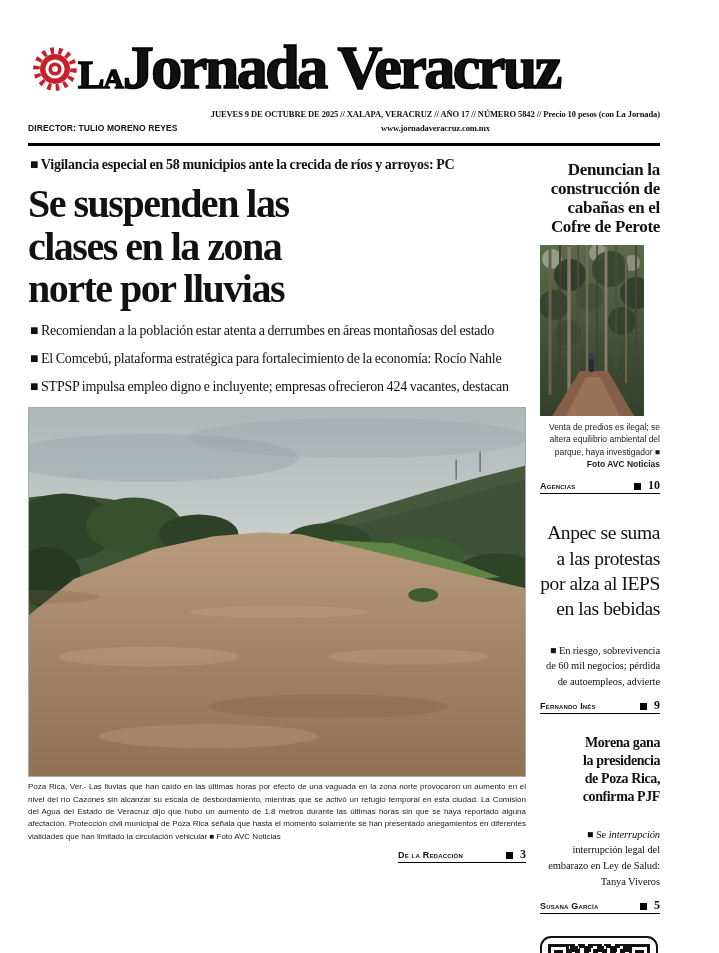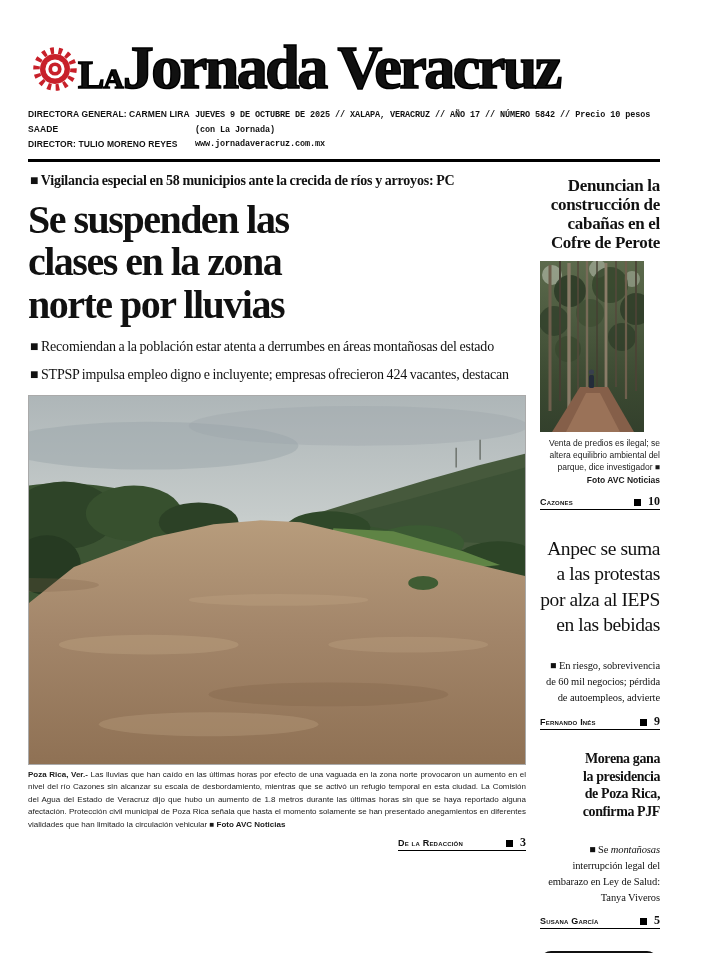--- a/index.html
+++ b/index.html
@@ -11,42 +11,42 @@
   .masthead { padding-top:36px; }
   .brand-row { display:flex; align-items:center; padding-left:4px; }
   .sun { width:46px; height:46px; flex:0 0 auto; margin-top:4px; }
   .brand-title { font-weight:700; font-size:62px; letter-spacing:-2.5px;
                  line-height:1; white-space:nowrap;
                  -webkit-text-stroke:1.6px #000; }
   .brand-title .la { font-size:0.64em; font-variant:small-caps; letter-spacing:-1px; }
   .mast-info { display:flex; justify-content:space-between; align-items:flex-end; margin-top:9px; }
   .directors { font-family:"Liberation Sans",sans-serif; font-weight:bold;
                font-size:8.5px; line-height:1.75; letter-spacing:0.1px; }
-  .dateline-block { font-family:Liberation Mono, monospace; font-weight:bold;
-                    font-size:8.5px; text-align:left; line-height:1.7; letter-spacing:-0.1px; }
+  .dateline-block { font-family:Liberation Serif, serif; font-weight:bold;
+                    font-size:8.5px; text-align:center; line-height:1.7; letter-spacing:-0.1px; }
   .thick-rule { height:3px; background:#000; margin-top:7px; }
 
   
   .content { display:flex; gap:14px; margin-top:11px; }
   .main-col { width:498px; flex:0 0 auto; }
   .right-col { width:120px; flex:0 0 auto; padding-top:3px; }
 
   
   .kicker { font-weight:bold; font-size:14px; letter-spacing:-0.2px;
             word-spacing:-0.5px; white-space:nowrap; margin-left:2px; }
   .headline { font-weight:bold; font-size:40px; line-height:1.07;
               letter-spacing:-1.5px; white-space:pre-line; margin:10px 0 10px 0; }
   .lead-bullets { list-style:none; }
   .lead-bullets li { font-size:14px; letter-spacing:-0.2px; word-spacing:-0.6px;
                      white-space:nowrap; overflow:hidden; margin:12px 0 0 2px; }
   .main-photo { width:498px; height:370px; border:1px solid #aaa; margin-top:12px;
                 display:block; }
   .main-caption { font-family:"Liberation Sans",sans-serif; font-size:8px;
                   line-height:1.55; text-align:justify; margin-top:4px; color:#1a1a1a; }
-  .main-caption .b { font-weight:bold; }
+  .main-caption .b { font-weight:normal; }
 
   
   .byline { display:flex; align-items:flex-end; border-bottom:1.5px solid #000;
             padding-bottom:2px; }
   .byline .name { font-family:"Liberation Sans",sans-serif; font-weight:bold;
                   font-size:9px; font-variant:small-caps; letter-spacing:0.2px; }
   .byline .spacer { flex:1; }
   .byline .sq { width:7px; height:7px; background:#000; margin:0 7px 1px 0; }
   .byline .pg { font-weight:bold; font-size:12px; line-height:1; }
   .main-byline { width:128px; margin-left:auto; margin-top:5px; }
@@ -91,40 +91,40 @@
         <circle r="18.5" fill="none" stroke="#c8202a" stroke-width="6.5" stroke-dasharray="3.6,4.6"></circle>
         <circle r="15" fill="#c8202a"></circle>
         <circle r="9.6" fill="#fff"></circle>
         <circle r="6.6" fill="#c8202a"></circle>
         <circle r="2.9" fill="#fff"></circle>
       </svg>
       <div class="brand-title"><span class="la">La</span><span>Jornada Veracruz</span></div>
     </div>
     <div class="mast-info">
       <div class="directors">
-        <div>DIRECTORA GENERAL: CARMEN LIRA SAADE</div>
         <div>DIRECTOR: TULIO MORENO REYES</div>
       </div>
       <div class="dateline-block">
         <div>JUEVES 9 DE OCTUBRE DE 2025 // XALAPA, VERACRUZ // AÑO 17 // NÚMERO 5842 // Precio 10 pesos (con La Jornada)</div>
         <div>www.jornadaveracruz.com.mx</div>
       </div>
     </div>
     <div class="thick-rule"></div>
   </header>
 
   <div class="content">
 
     <main class="main-col">
       <div class="kicker">■ Vigilancia especial en 58 municipios ante la crecida de ríos y arroyos: PC</div>
       <h1 class="headline">Se suspenden las
 clases en la zona
 norte por lluvias</h1>
       <ul class="lead-bullets">
         <li>■ Recomiendan a la población estar atenta a derrumbes en áreas montañosas del estado</li>
+        <li>■ El Comcebú, plataforma estratégica para fortalecimiento de la economía: Rocío Nahle</li>
         <li>■ STPSP impulsa empleo digno e incluyente; empresas ofrecieron 424 vacantes, destacan</li>
       </ul>
 
       <svg class="main-photo" viewBox="0 0 497 370" preserveAspectRatio="none">
         <defs>
           <linearGradient id="sky" x1="0" y1="0" x2="0" y2="1">
             <stop offset="0" stop-color="#aeb6b8"></stop>
               <stop offset="0.6" stop-color="#c6cccb"></stop>
             <stop offset="1" stop-color="#dfe2df"></stop>
           </linearGradient>
@@ -205,23 +205,23 @@
           <line x1="57" y1="0" x2="57" y2="136" stroke="#463e32" stroke-width="1.4"></line>
           <line x1="66" y1="2" x2="66" y2="130" stroke="#8a7c68" stroke-width="2.8"></line>
           <line x1="76" y1="0" x2="76" y2="126" stroke="#55493b" stroke-width="1.6"></line>
           <line x1="86" y1="0" x2="86" y2="138" stroke="#6e5f4d" stroke-width="2.2"></line>
           <line x1="96" y1="0" x2="96" y2="130" stroke="#4c4336" stroke-width="1.8"></line>
           <polygon points="12,171 40,126 68,126 94,171" fill="#855f49"></polygon>
           <polygon points="26,171 46,132 60,132 80,171" fill="#9a7258"></polygon>
           <rect x="49" y="114" width="5" height="13" rx="1.5" fill="#242c3a"></rect>
           <circle cx="51.5" cy="111" r="2.6" fill="#39404d"></circle>
         </svg>
-        <p class="r-caption"><span>Venta de predios es ilegal; se altera equilibrio ambiental del parque, dice investigador </span><span class="b">■ Foto AVC Noticias</span></p>
+        <p class="r-caption"><span>Venta de predios es ilegal; se altera equilibrio ambiental del parque, haya investigador </span><span class="b">■ Foto AVC Noticias</span></p>
         <div class="byline r-byline">
-          <span class="name">Cazones</span>
+          <span class="name">Agencias</span>
           <span class="spacer"></span>
           <span class="sq"></span>
           <span class="pg">10</span>
         </div>
       </article>
 
       <div class="gap26"></div>
 
       <article class="r-art">
         <h2 class="r-head-light">Anpec se suma
@@ -237,21 +237,21 @@
         </div>
       </article>
 
       <div class="gap20"></div>
 
       <article class="r-art">
         <h2 class="r-head-bold2">Morena gana
 la presidencia
 de Poza Rica,
 confirma PJF</h2>
-        <p class="r-bullet"><span>■ Se </span><span class="it">montañosas</span><span> interrupción legal del embarazo en Ley de Salud: Tanya Viveros</span></p>
+        <p class="r-bullet"><span>■ Se </span><span class="it">interrupción</span><span> interrupción legal del embarazo en Ley de Salud: Tanya Viveros</span></p>
         <div class="byline r-byline">
           <span class="name">Susana García</span>
           <span class="spacer"></span>
           <span class="sq"></span>
           <span class="pg">5</span>
         </div>
       </article>
 
       <div class="gap22"></div>
 

